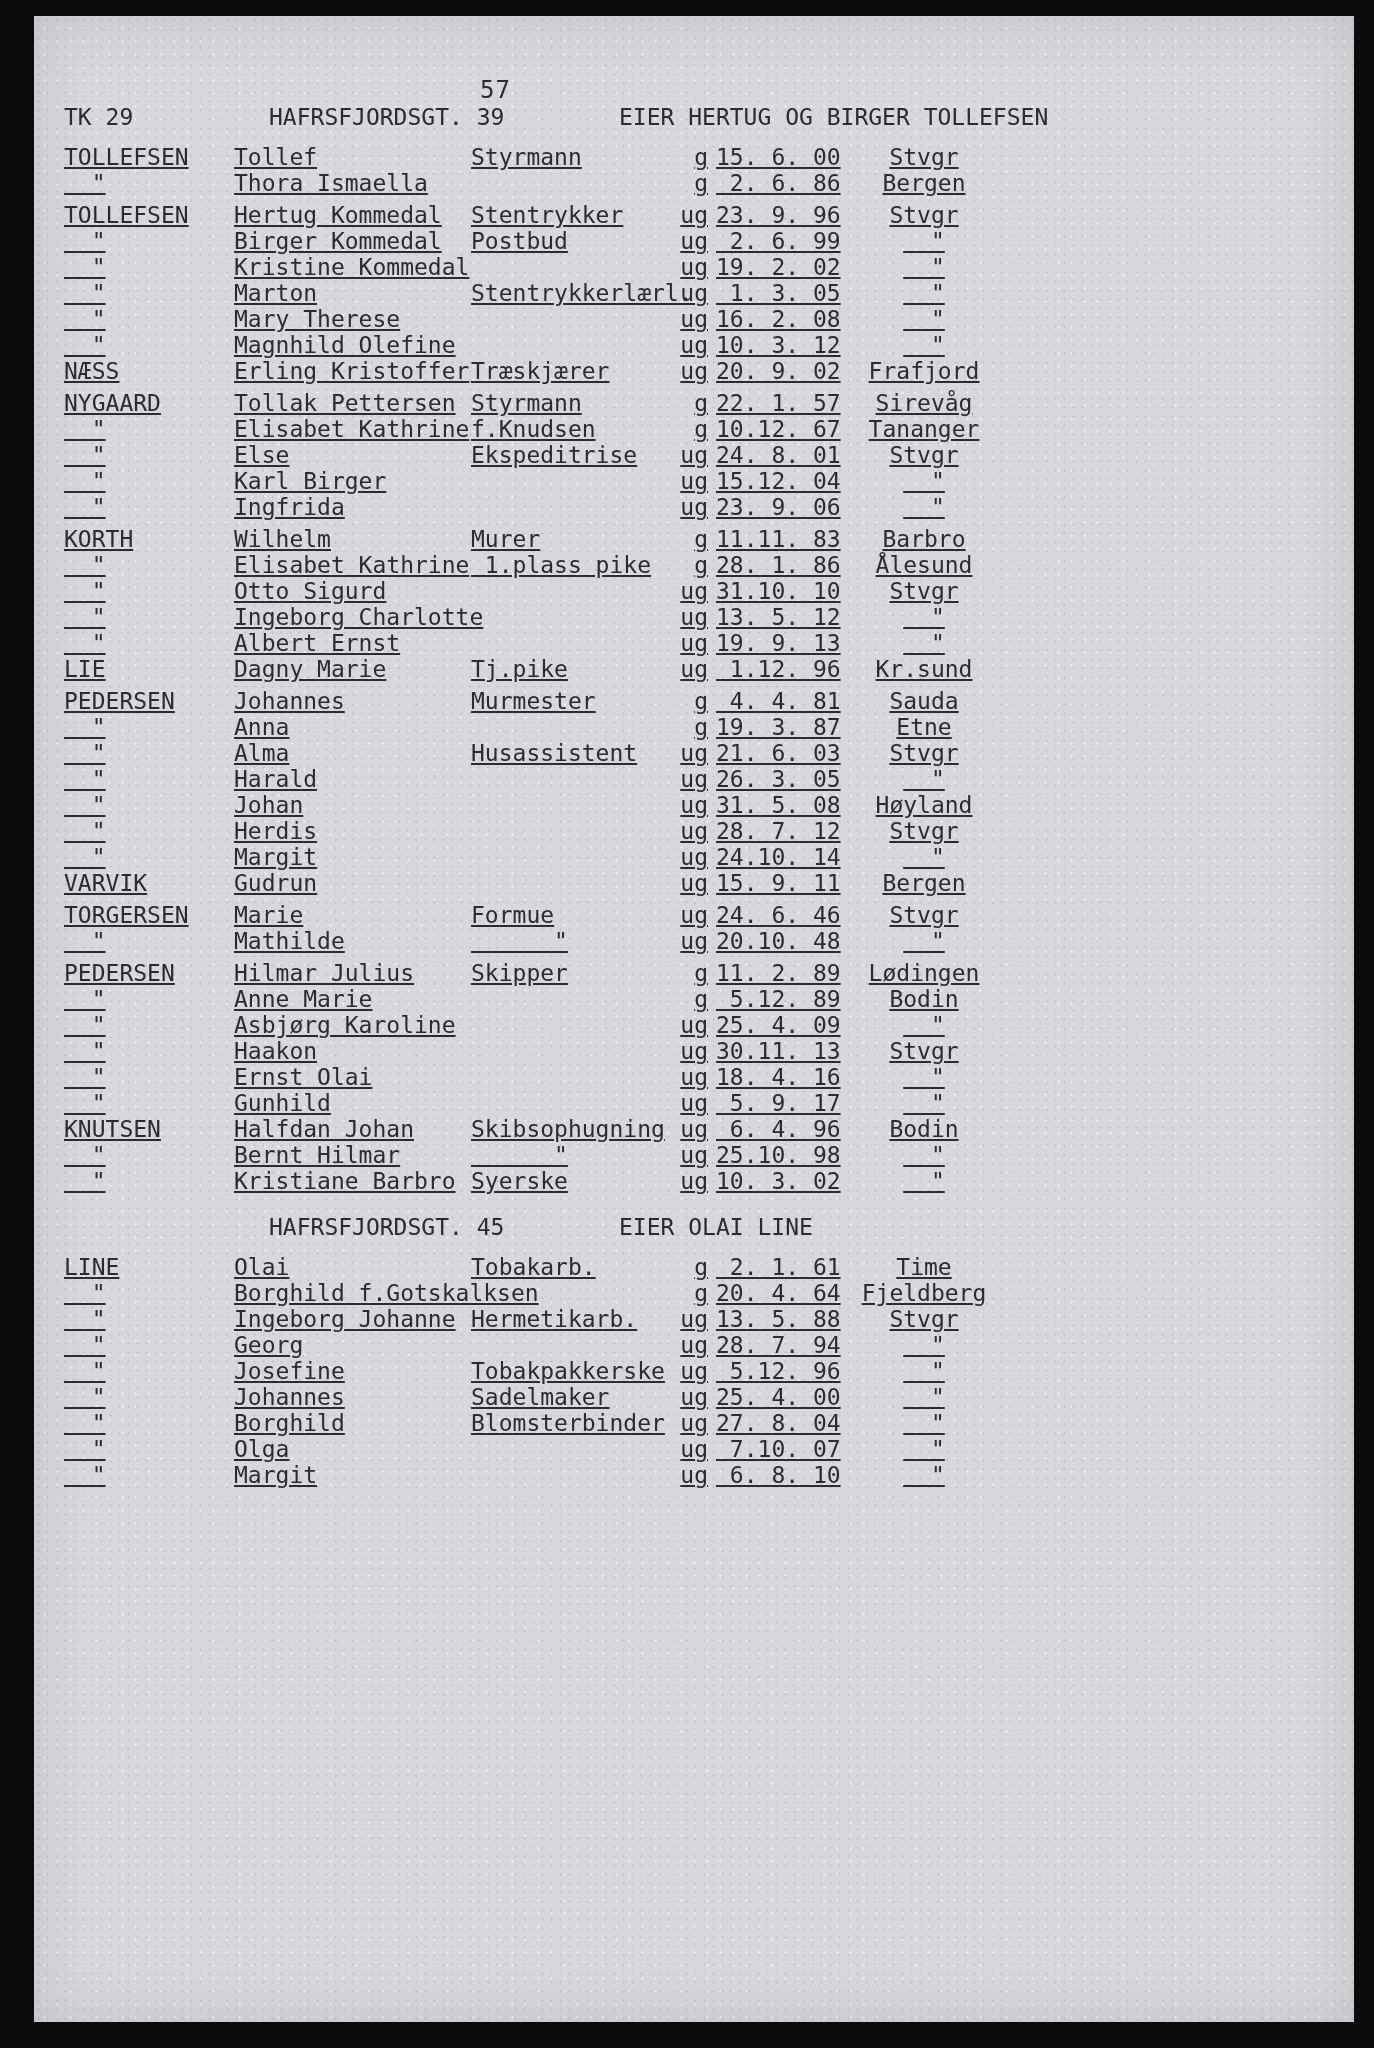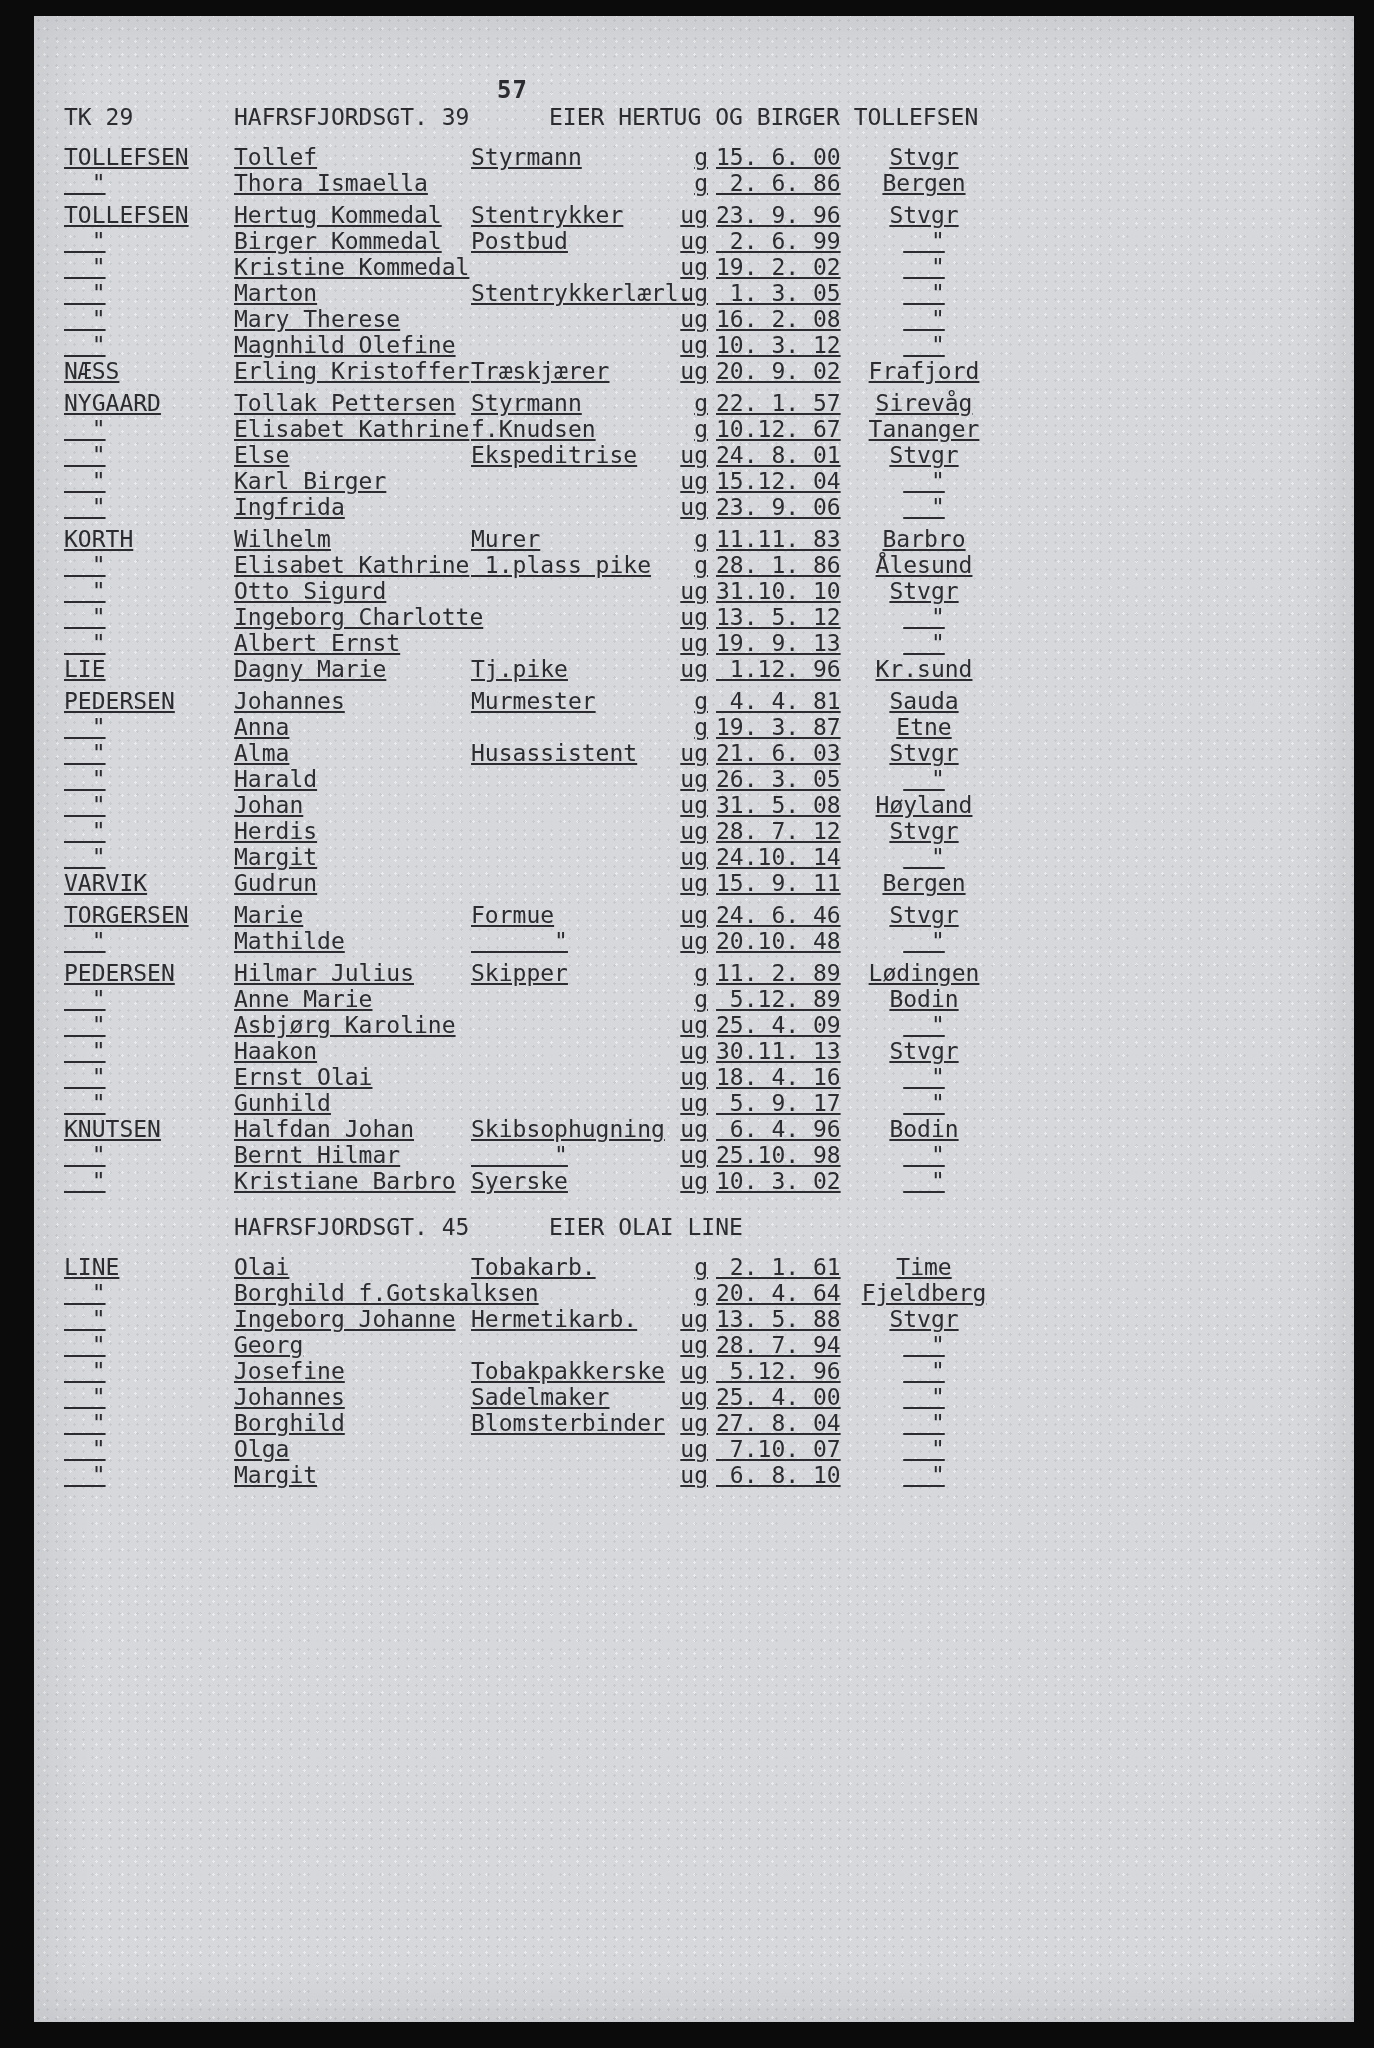--- a/index.html
+++ b/index.html
@@ -20,41 +20,42 @@
     position:absolute;left:34px;top:16px;right:20px;bottom:26px;
     background-color:var(--paper);
     background-image:
       radial-gradient(rgba(170,176,184,.35) 1px, transparent 1.2px),
       radial-gradient(rgba(255,255,255,.5) 1px, transparent 1.2px);
     background-size:9px 9px,13px 13px;
     background-position:0 0,4px 6px;
     box-shadow:inset 0 0 60px rgba(40,45,60,.12);
   }
   .page-number{
-    position:absolute;left:463px;top:60px;
-    font-size:24px;letter-spacing:1px;font-weight:bold;
+    position:absolute;left:446px;top:60px;
+    font-size:24px;letter-spacing:1px;
   }
   .doc{
     position:absolute;left:30px;top:88px;right:10px;
     font-size:23px;
   }
   .row{
     display:grid;
     grid-template-columns:170px 237px 207px 30px 133px 160px;
     line-height:26px;
     white-space:pre;
   }
   .c{white-space:pre;overflow:visible;}
   .col-status{text-align:right;}
   .col-date{padding-left:8px;}
   .col-place{padding-left:6px;text-align:center;}
   .group{margin-bottom:6px;text-decoration:underline;}
   .section .header-row{
     grid-template-columns:170px 315px auto;
     margin:20px 0 14px 0;
+    gap:35px;
   }
   .section:first-child .header-row{margin-top:0;}
 </style>
 </head>
 <body>
 
 <div class="scan">
   <div class="paper">
     <div class="page-number">57</div>
     <main class="doc">

